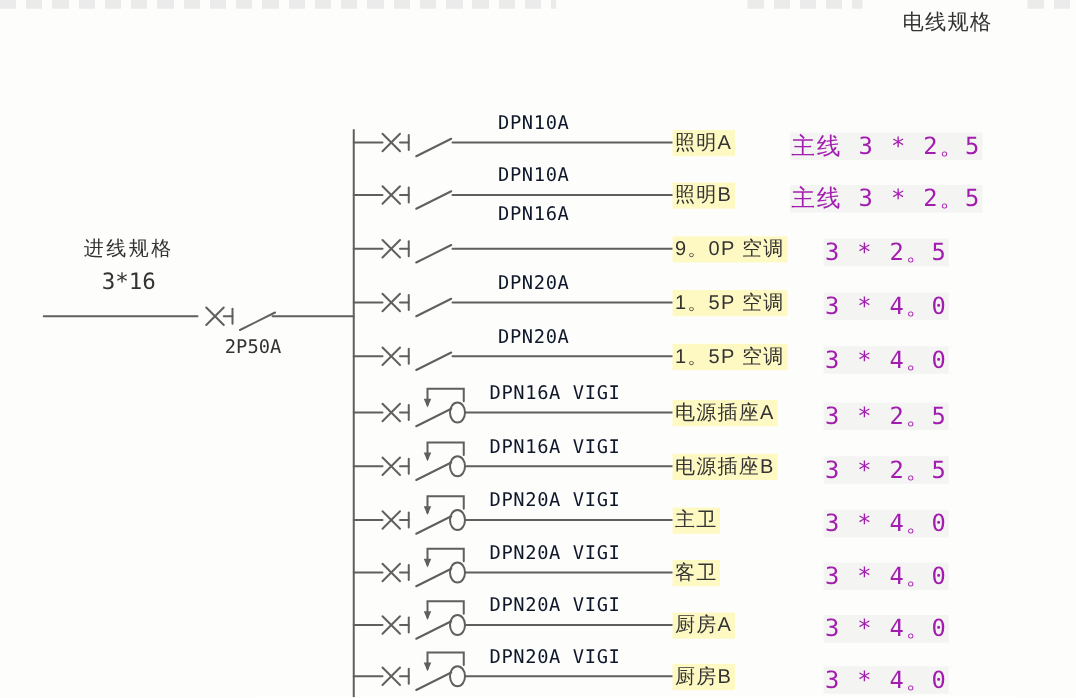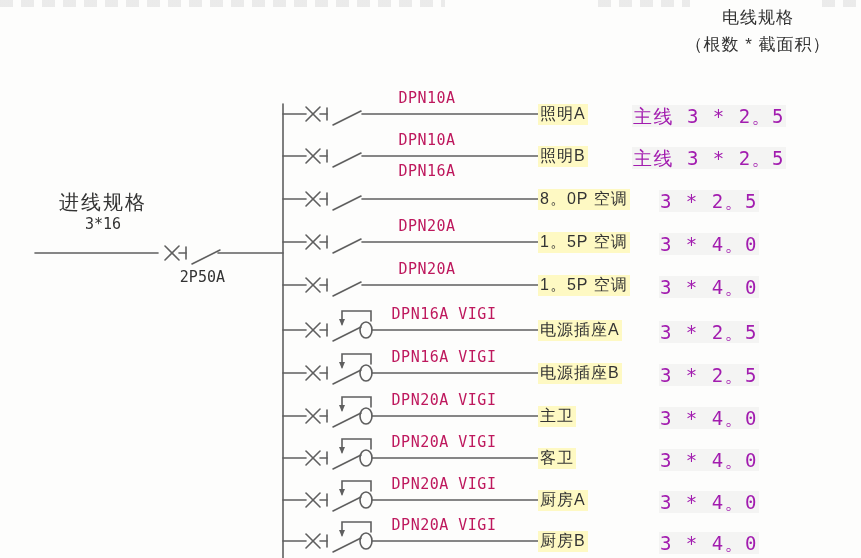--- a/index.html
+++ b/index.html
@@ -13,27 +13,27 @@
   .remnant{
     position:absolute;top:0;height:7px;opacity:.55;
     background:repeating-linear-gradient(90deg,#dcdcdc 0 13px,transparent 13px 21px);
   }
   #diagram{position:absolute;left:0;top:0;}
   .hdr{
     position:absolute;left:655px;top:4px;width:206px;
     text-align:center;line-height:27px;
     font-size:17px;color:#333;letter-spacing:1px;
   }
-  .feed-label{position:absolute;left:48px;top:189px;width:110px;text-align:center;font-size:20px;color:#333;letter-spacing:2px;}
-  .feed-spec{position:absolute;left:48px;top:215px;width:110px;text-align:center;font-size:15px;font-family:"DejaVu Sans Mono",monospace;color:#333;}
+  .feed-label{position:absolute;left:48px;top:189px;width:110px;text-align:center;font-size:16px;color:#333;letter-spacing:2px;}
+  .feed-spec{position:absolute;left:48px;top:215px;width:110px;text-align:center;font-size:18px;font-family:"DejaVu Sans Mono",monospace;color:#333;}
   .feed-breaker{position:absolute;left:155px;top:268px;width:70px;text-align:right;font-size:15px;font-family:"DejaVu Sans Mono",monospace;color:#333;}
   .row-label{
     position:absolute;width:210px;text-align:center;
     font-size:15px;font-family:"DejaVu Sans Mono",monospace;
-    font-weight:500;color:#be185d;letter-spacing:.5px;white-space:nowrap;
+    font-weight:500;color:#0f172a;letter-spacing:.5px;white-space:nowrap;
   }
   .circuit-name{
     position:absolute;left:538px;font-size:16px;color:#333;
     white-space:nowrap;background:#fef9c3;padding:0 2px;letter-spacing:1px;
   }
   .wire-spec{
     position:absolute;left:610px;width:198px;text-align:center;
     font-size:19px;font-family:"DejaVu Sans Mono",monospace;color:#a21caf;
     letter-spacing:1.5px;white-space:nowrap;
   }
@@ -197,36 +197,35 @@
           <path d="M 342 535 L 342 522 L 371 522 L 371 532" stroke="#5f5f5f" stroke-width="1.6" fill="none" stroke-linecap="round"></path>
           <path d="M 339 530 L 345 530 L 342 537 Z" fill="#5f5f5f" stroke="none"></path>
           <ellipse cx="366" cy="541" rx="6" ry="8" stroke="#5f5f5f" stroke-width="1.6" fill="none" stroke-linecap="round"></ellipse>
         </g>
         <line x1="372" y1="541" x2="538" y2="541" stroke="#5f5f5f" stroke-width="1.6" fill="none" stroke-linecap="round"></line>
       </g>
     </svg>
 
   <div class="hdr">
     <div>电线规格</div>
-    <div>（根数 * 截面积）</div>
   </div>
 
   <div class="feed-label">进线规格</div>
   <div class="feed-spec">3*16</div>
   <div class="feed-breaker">2P50A</div>
 
   <div id="rows">
       <div class="row-label" style="left: 322px; top: 89px;">DPN10A</div>
       <div class="circuit-name" style="top: 104px;">照明A</div>
       <div class="wire-spec" style="top: 104px;"><span class="inner">主线 3 * 2。5</span></div>
       <div class="row-label" style="left: 322px; top: 131px;">DPN10A</div>
       <div class="circuit-name" style="top: 146px;">照明B</div>
       <div class="wire-spec" style="top: 146px;"><span class="inner">主线 3 * 2。5</span></div>
       <div class="row-label" style="left: 322px; top: 162px;">DPN16A</div>
-      <div class="circuit-name" style="top: 189px;">8。0P 空调</div>
+      <div class="circuit-name" style="top: 189px;">9。0P 空调</div>
       <div class="wire-spec" style="top: 189px;"><span class="inner">3 * 2。5</span></div>
       <div class="row-label" style="left: 322px; top: 217px;">DPN20A</div>
       <div class="circuit-name" style="top: 232px;">1。5P 空调</div>
       <div class="wire-spec" style="top: 232px;"><span class="inner">3 * 4。0</span></div>
       <div class="row-label" style="left: 322px; top: 260px;">DPN20A</div>
       <div class="circuit-name" style="top: 275px;">1。5P 空调</div>
       <div class="wire-spec" style="top: 275px;"><span class="inner">3 * 4。0</span></div>
       <div class="row-label" style="left: 339px; top: 305px;">DPN16A VIGI</div>
       <div class="circuit-name" style="top: 320px;">电源插座A</div>
       <div class="wire-spec" style="top: 320px;"><span class="inner">3 * 2。5</span></div>

